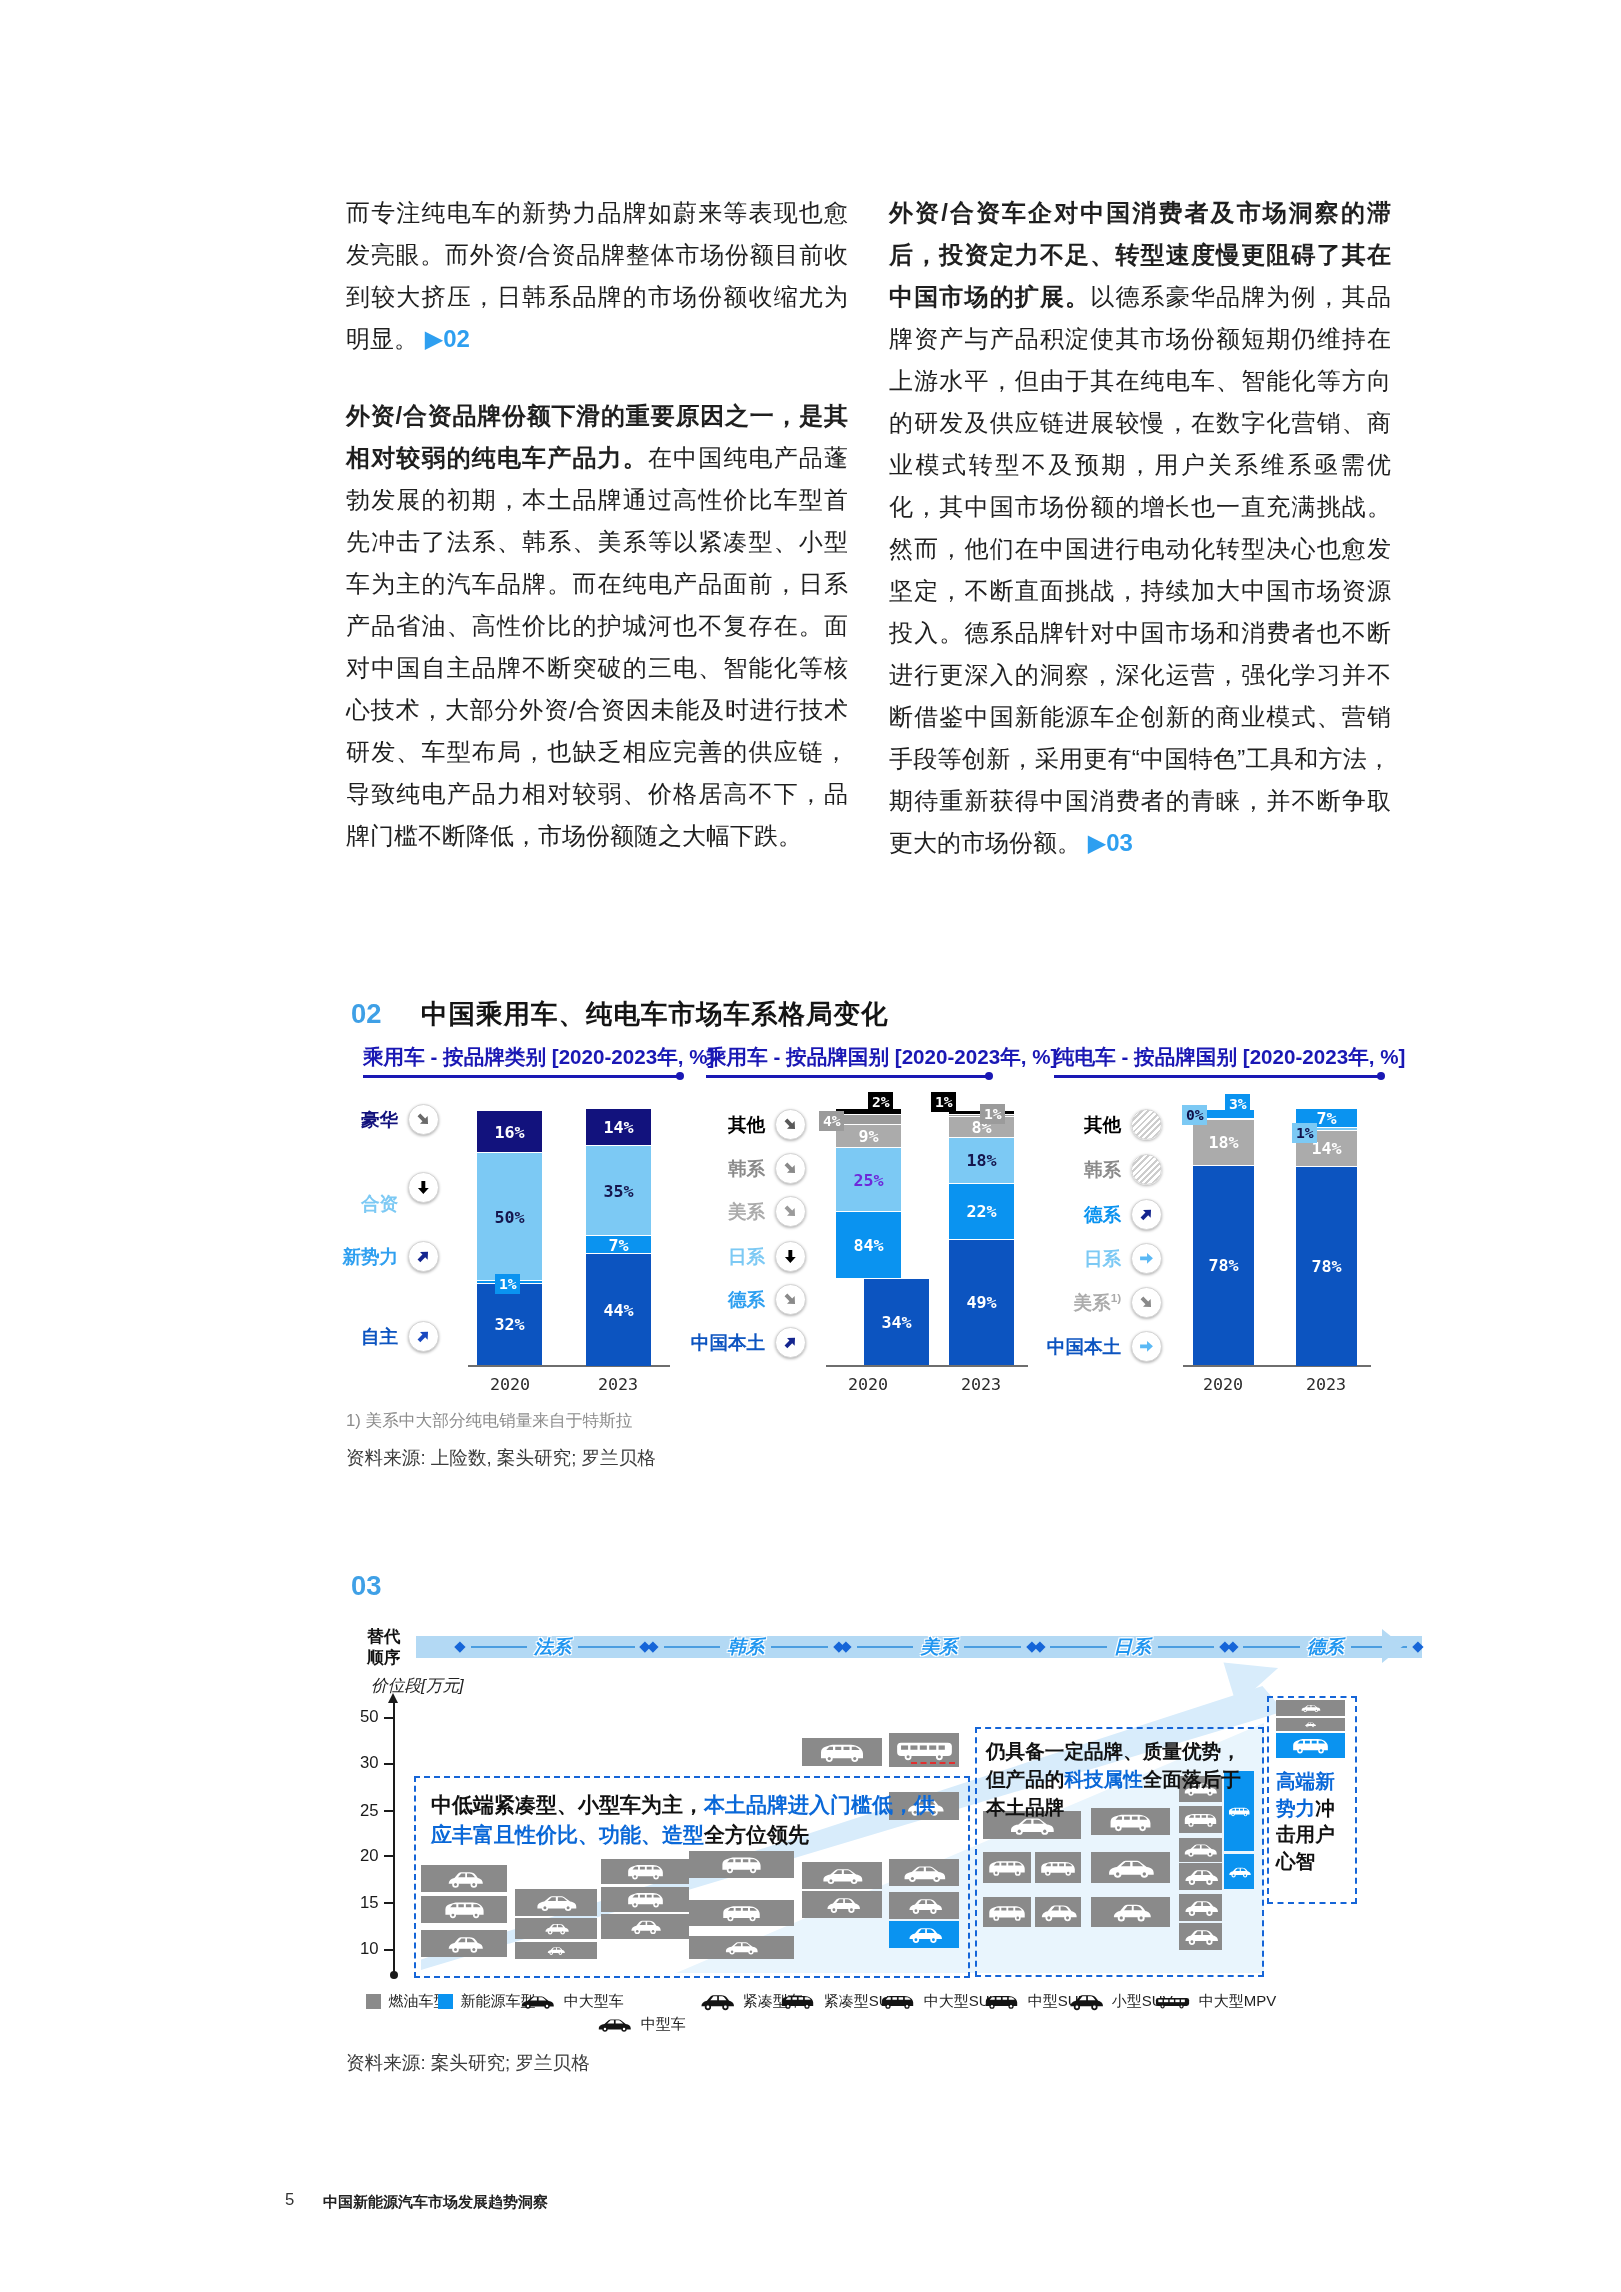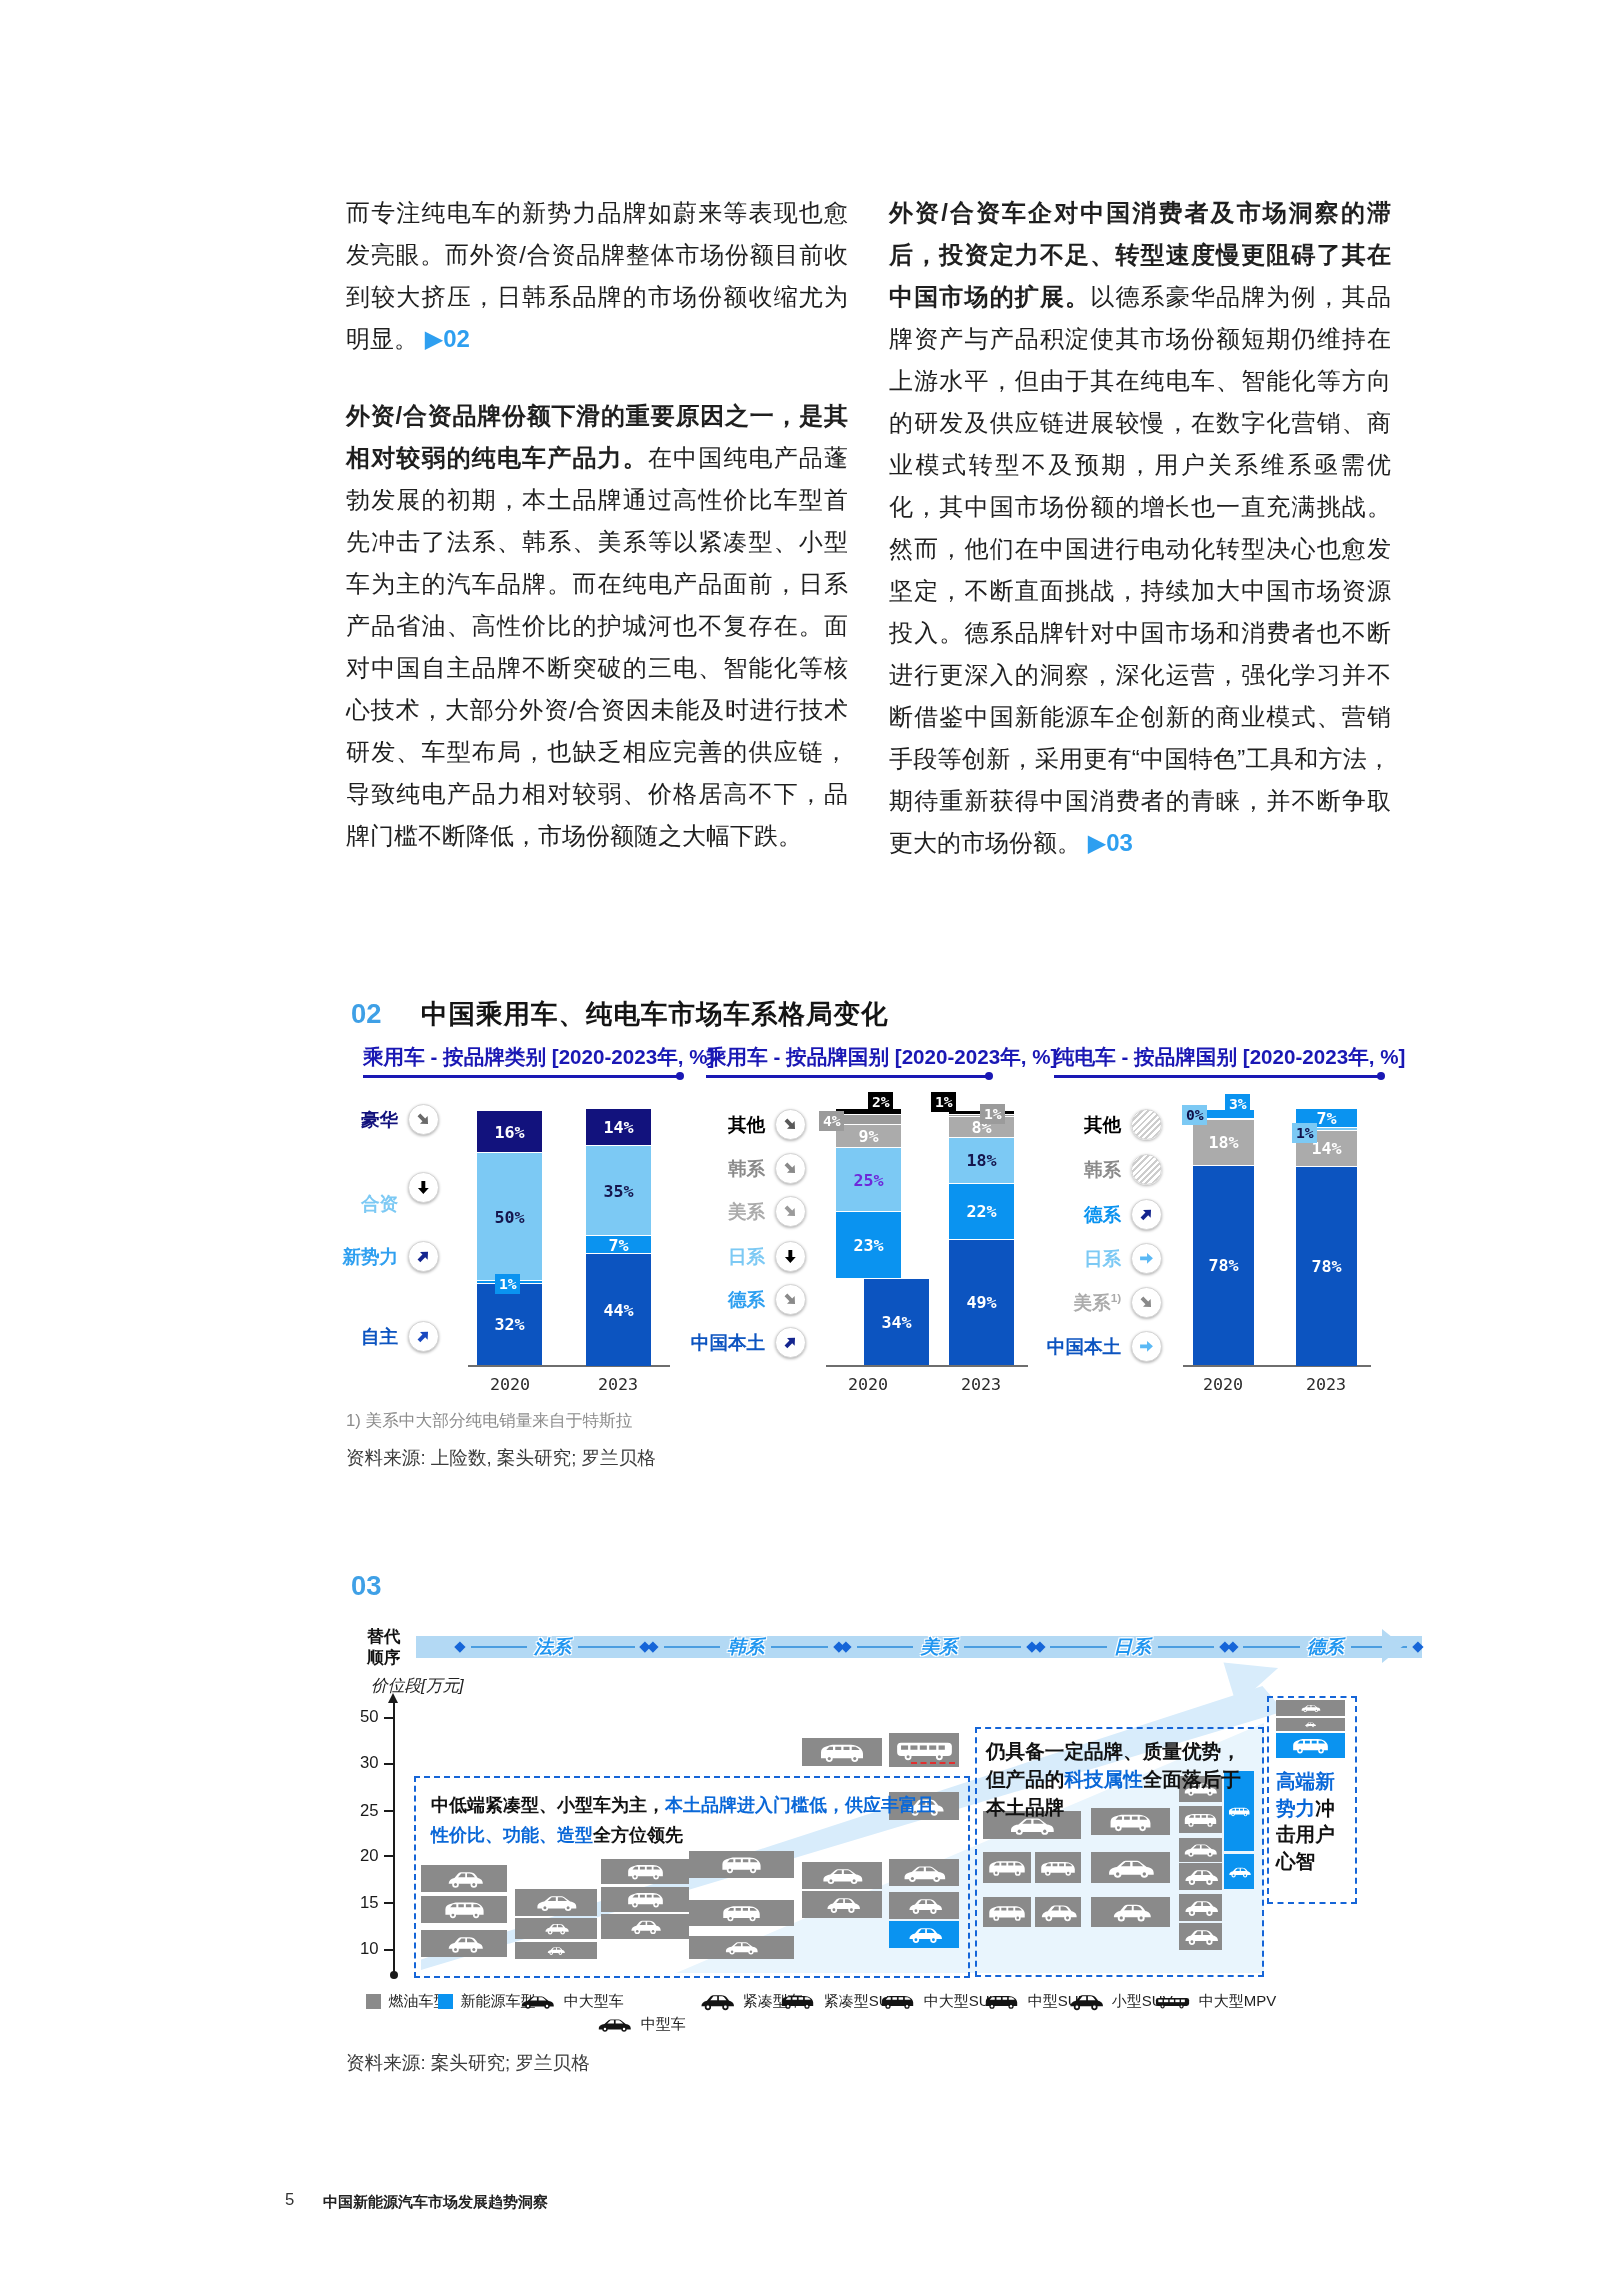--- a/index.html
+++ b/index.html
@@ -54,21 +54,21 @@
   .wedge{position:absolute;z-index:1;}
   #wedge2{left:676px;top:1723px;width:588px;height:250px;background:#e9f5fd;clip-path:polygon(100% 0,100% 100%,0 100%);}
   #wedge1{left:421px;top:1671px;width:863px;height:299px;background:#d8ecfb;clip-path:polygon(0 100%,0 96.5%,97.5% 5%,100% 13.5%);}
   #wedgehead{left:1217px;top:1651px;width:65px;height:57px;background:#d8ecfb;clip-path:polygon(10% 20%,94% 30%,30% 95%);}
 
   .dashed{position:absolute;border:2.9px dashed #1565d8;z-index:2;background:transparent;}
   #dbox1{left:414px;top:1776px;width:552px;height:198px;}
   #dbox2{left:975px;top:1727px;width:285px;height:246px;}
   #dbox3{left:1267px;top:1696px;width:86px;height:204px;}
   .dtext{position:absolute;font-weight:700;color:#111;z-index:4;}
-  #dtext1{left:431px;top:1790px;width:521px;font-size:18px;line-height:30px;}
+  #dtext1{left:431px;top:1790px;width:521px;font-size:21px;line-height:30px;}
   #dtext2{left:986px;top:1737px;width:265px;font-size:19.6px;line-height:28px;}
   #dtext3{left:1276px;top:1768px;width:74px;font-size:19.6px;line-height:26.5px;}
   .blue-run{color:#0a68d8;}
 
   
   .bar{position:absolute;z-index:3;}
   .seg{width:100%;display:flex;align-items:center;justify-content:center;box-sizing:border-box;}
   .seg span{font-family:"DejaVu Sans Mono",monospace;font-size:16.7px;font-weight:600;}
   .chip{position:absolute;z-index:5;font-family:"DejaVu Sans Mono",monospace;font-size:14.7px;font-weight:700;
         height:19.6px;line-height:19.6px;padding:0 3.9px;}
@@ -333,21 +333,21 @@
       <div data-interactable="false" class="bar" style="left: 836px; top: 1109px; width: 65px; height: 257px;">
         <div data-interactable="false" class="seg" style="height: 5.1px; background: rgb(0, 0, 0);"></div>
         <div data-interactable="false" class="seg" style="height: 10.3px; background: rgb(155, 155, 155); border-top: 1px solid rgb(255, 255, 255);"></div>
         <div data-interactable="false" class="seg" style="height: 23px; background: rgb(171, 171, 171); border-top: 1px solid rgb(255, 255, 255);">
           <span data-interactable="false" style="color: rgb(255, 255, 255);">9%</span>
         </div>
         <div data-interactable="false" class="seg" style="height: 64px; background: rgb(124, 201, 244); border-top: 1px solid rgb(255, 255, 255);">
           <span data-interactable="false" style="color: #6d28d9;">25%</span>
         </div>
         <div data-interactable="false" class="seg" style="height: 67px; background: rgb(10, 147, 240); border-top: 1px solid rgb(255, 255, 255);">
-          <span data-interactable="false" style="color: rgb(255, 255, 255);">23%</span>
+          <span data-interactable="false" style="color: rgb(255, 255, 255);">84%</span>
         </div>
         <div data-interactable="false" class="seg" style="height: 87px; background: rgb(12, 84, 192); border-top: 1px solid rgb(255, 255, 255); margin-left: 28px;">
           <span data-interactable="false" style="color: rgb(255, 255, 255);">34%</span>
         </div>
       </div>
       <div data-interactable="false" class="yearlbl" style="left: 824px; top: 1374px; width: 88px;">2020</div>
       <div data-interactable="false" class="bar" style="left: 949px; top: 1111px; width: 65px; height: 254px;">
         <div data-interactable="false" class="seg" style="height: 2.6px; background: rgb(0, 0, 0);"></div>
         <div data-interactable="false" class="seg" style="height: 2.6px; background: rgb(155, 155, 155); border-top: 1px solid rgb(255, 255, 255);"></div>
         <div data-interactable="false" class="seg" style="height: 20.5px; background: rgb(171, 171, 171); border-top: 1px solid rgb(255, 255, 255);">

